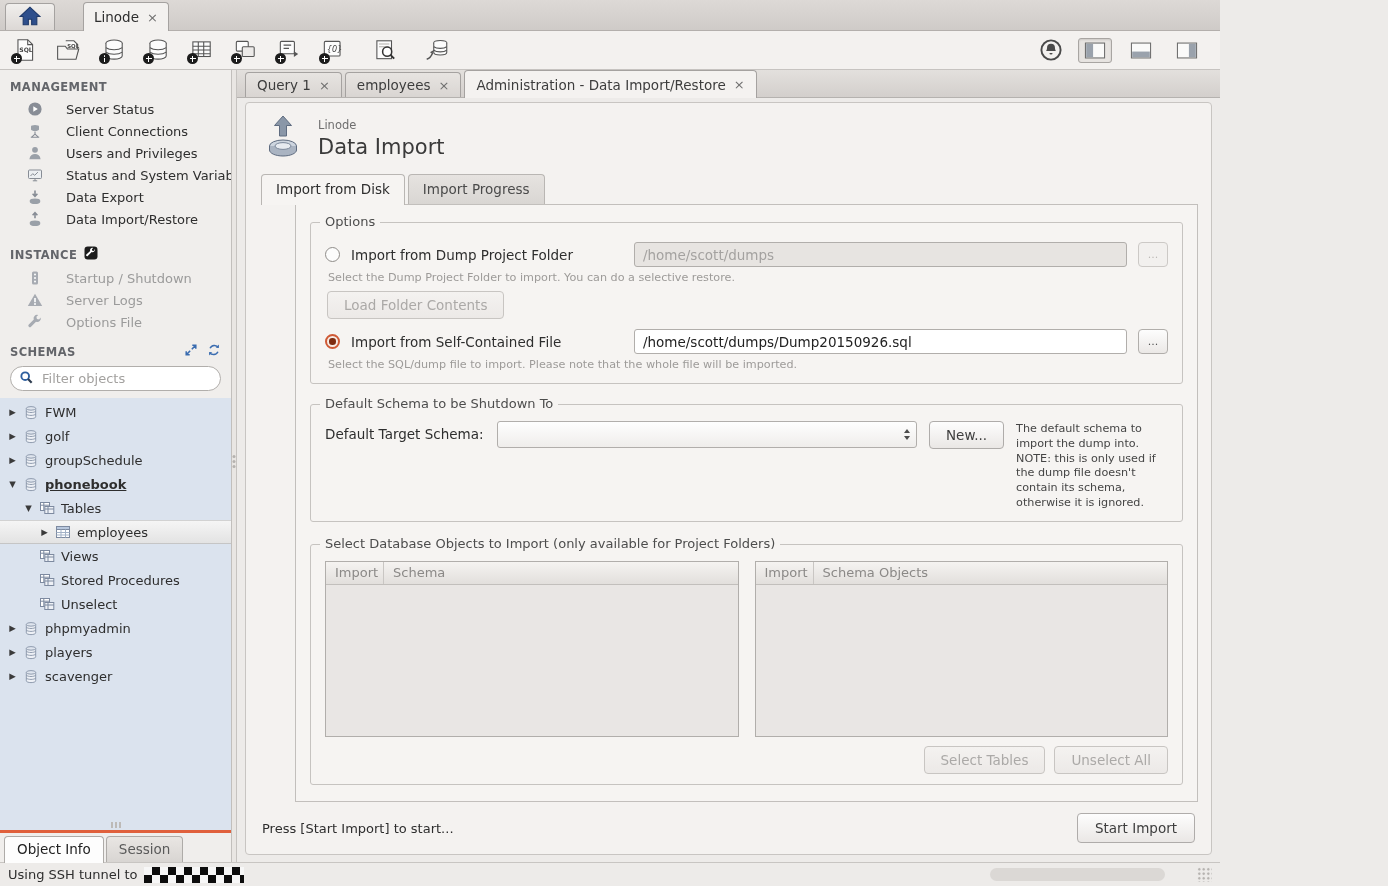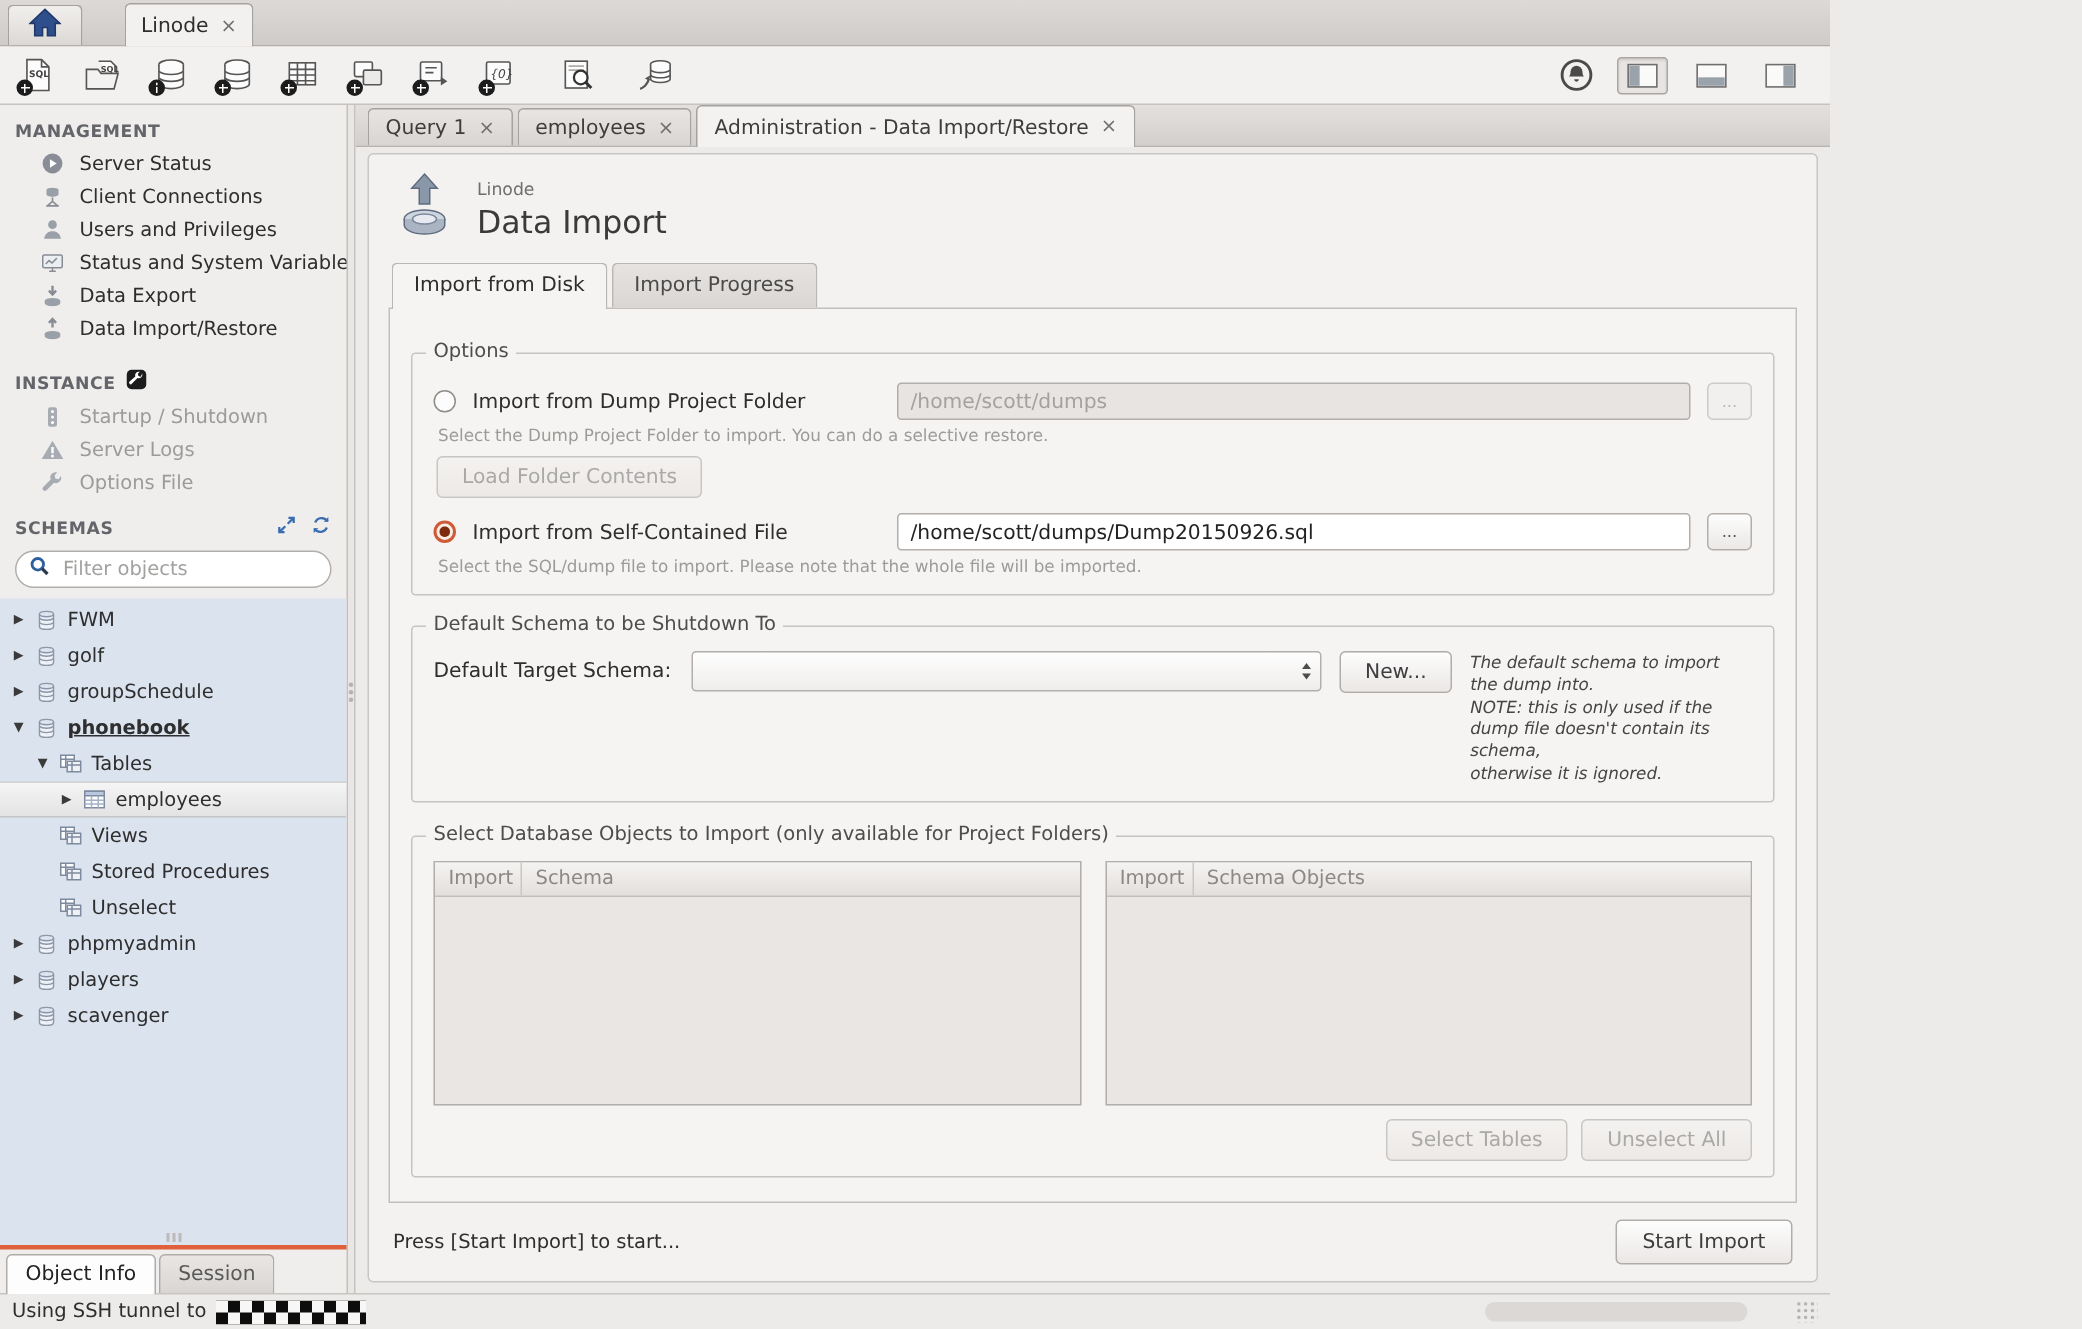--- a/index.html
+++ b/index.html
@@ -39,21 +39,21 @@
   .ptoggle.active { border-color:#a8a5a2; background:#e7e4e1; box-shadow:inset 0 1px 2px rgba(0,0,0,.12); }
 
   
   .mid { display:flex; min-height:0; }
 
   
   .sidebar { width:232px; flex:0 0 232px; background:#f0eeec; border-right:1px solid #c2bfbc;
              display:flex; flex-direction:column; min-height:0; }
   .sec-title { font-size:11.5px; font-weight:bold; color:#63656a; letter-spacing:.4px;
                padding:6px 10px 4px; display:flex; align-items:center; gap:7px; }
-  .side-item { display:flex; align-items:center; gap:9px; padding:3px 2px 3px 27px;
+  .side-item { display:flex; align-items:center; gap:22px; padding:3px 2px 3px 27px;
                white-space:nowrap; overflow:hidden; font-size:13px; }
   .side-item .si { width:17px; height:16px; flex:0 0 17px; }
   .side-item.dim { color:#9b9b9b; }
   .schemas-head { display:flex; align-items:center; padding:10px 10px 3px; }
   .schemas-head .sec-label { font-size:11.5px; font-weight:bold; color:#63656a; letter-spacing:.4px; flex:1; }
   .schemas-actions { display:flex; gap:9px; }
   .filter-box { margin:3px 10px 7px; height:25px; border:1px solid #b1aeab; border-radius:13px;
                 background:#fff; display:flex; align-items:center; gap:6px; padding:0 8px; }
   .filter-box input { border:none; outline:none; background:transparent; flex:1; min-width:0;
                       font-family:inherit; font-size:13px; color:#333; }
@@ -101,21 +101,21 @@
   .di-conn { font-size:11.5px; color:#6e6e6e; }
   .di-title { font-size:21px; color:#3a3a3a; margin-top:3px; }
 
   .subtabs { display:flex; padding-left:2px; }
   .stab { padding:6px 14px 7px; border:1px solid #b9b6b3; border-bottom:none; border-radius:4px 4px 0 0;
           background:linear-gradient(#e6e3e0,#d9d6d3); color:#4a4a4a; font-size:13.5px; margin-right:3px;
           position:relative; }
   .stab.active { background:#f6f4f2; z-index:2; margin-bottom:-1px; padding-bottom:8px; color:#2e2e2e; }
 
   .content-box { border:1px solid #c2bfbc; flex:1; min-height:0; background:#f6f4f2;
-                 display:flex; flex-direction:column; padding:20px 12px 10px; }
+                 display:flex; flex-direction:column; padding:8px 12px 10px;margin-left:36px; }
 
   .group { border:1px solid #c6c3c0; border-radius:3px; position:relative; padding:16px 14px 10px; margin:9px 2px 6px; }
   .legend { position:absolute; top:-9px; left:9px; background:#f6f4f2; padding:0 5px; color:#4d4d4d; font-size:13px; }
 
   .opt-row { display:flex; align-items:center; gap:11px; margin:3px 0 4px; }
   .radio { width:15px; height:15px; flex:0 0 15px; border-radius:50%; border:1px solid #8f8c89;
            background:#fcfcfc; position:relative; }
   .radio.checked { border:2px solid #cf5a36; background:#f7ece6; }
   .radio.checked::after { content:""; position:absolute; inset:2.2px; border-radius:50%; background:#7e2b10; }
   .opt-label { width:272px; flex:0 0 272px; font-size:13.5px; }
@@ -136,21 +136,21 @@
   .ds-row { display:flex; align-items:flex-start; gap:12px; }
   .ds-label { width:160px; flex:0 0 160px; padding-top:5px; font-size:13.5px; }
   .combo { width:420px; flex:0 0 420px; height:27px; border:1px solid #b1aeab; border-radius:3px;
            background:linear-gradient(#fefefe,#efedeb); position:relative; }
   .spin { position:absolute; right:6px; top:0; bottom:0; display:flex; flex-direction:column;
           justify-content:center; align-items:center; gap:3px; }
   .tri-up { width:0; height:0; border-left:3.5px solid transparent; border-right:3.5px solid transparent;
             border-bottom:4.5px solid #4c4c4c; }
   .tri-dn { width:0; height:0; border-left:3.5px solid transparent; border-right:3.5px solid transparent;
             border-top:4.5px solid #4c4c4c; }
-  .ds-note { font-size:11.2px; color:#454545; line-height:1.32; white-space:pre-line; padding-top:1px;font-style:italic; }
+  .ds-note { font-size:11.2px; color:#454545; line-height:1.32; white-space:pre-line; padding-top:1px; }
 
   .obj-group { flex:1; min-height:0; display:flex; flex-direction:column; }
   .tables-row { display:flex; gap:16px; flex:1; min-height:0; }
   .otable { flex:1; border:1px solid #b1aeab; background:#e9e6e4; display:flex; flex-direction:column; min-width:0; }
   .ohead { display:flex; height:23px; flex:0 0 23px; background:linear-gradient(#f5f3f1,#e2dfdc);
            border-bottom:1px solid #c2bfbc; color:#8b8987; font-size:13px; align-items:center; }
   .ocol1 { width:58px; flex:0 0 58px; padding-left:9px; border-right:1px solid #c9c6c3; height:100%;
            display:flex; align-items:center; }
   .ocol2 { padding-left:9px; }
   .obody { flex:1; }

